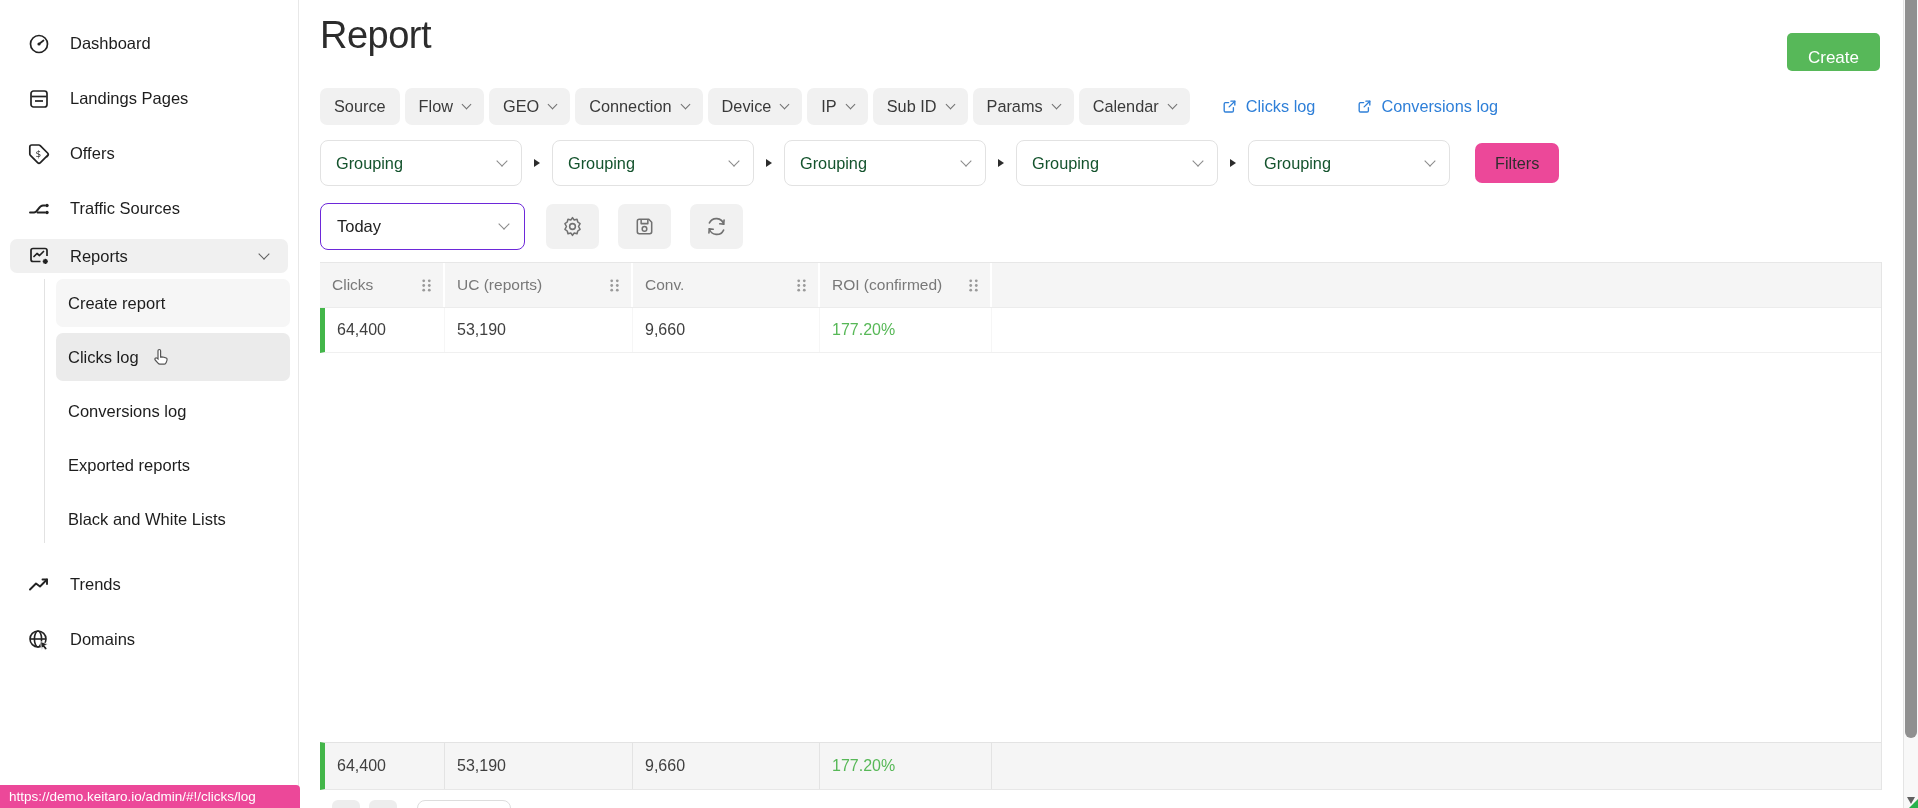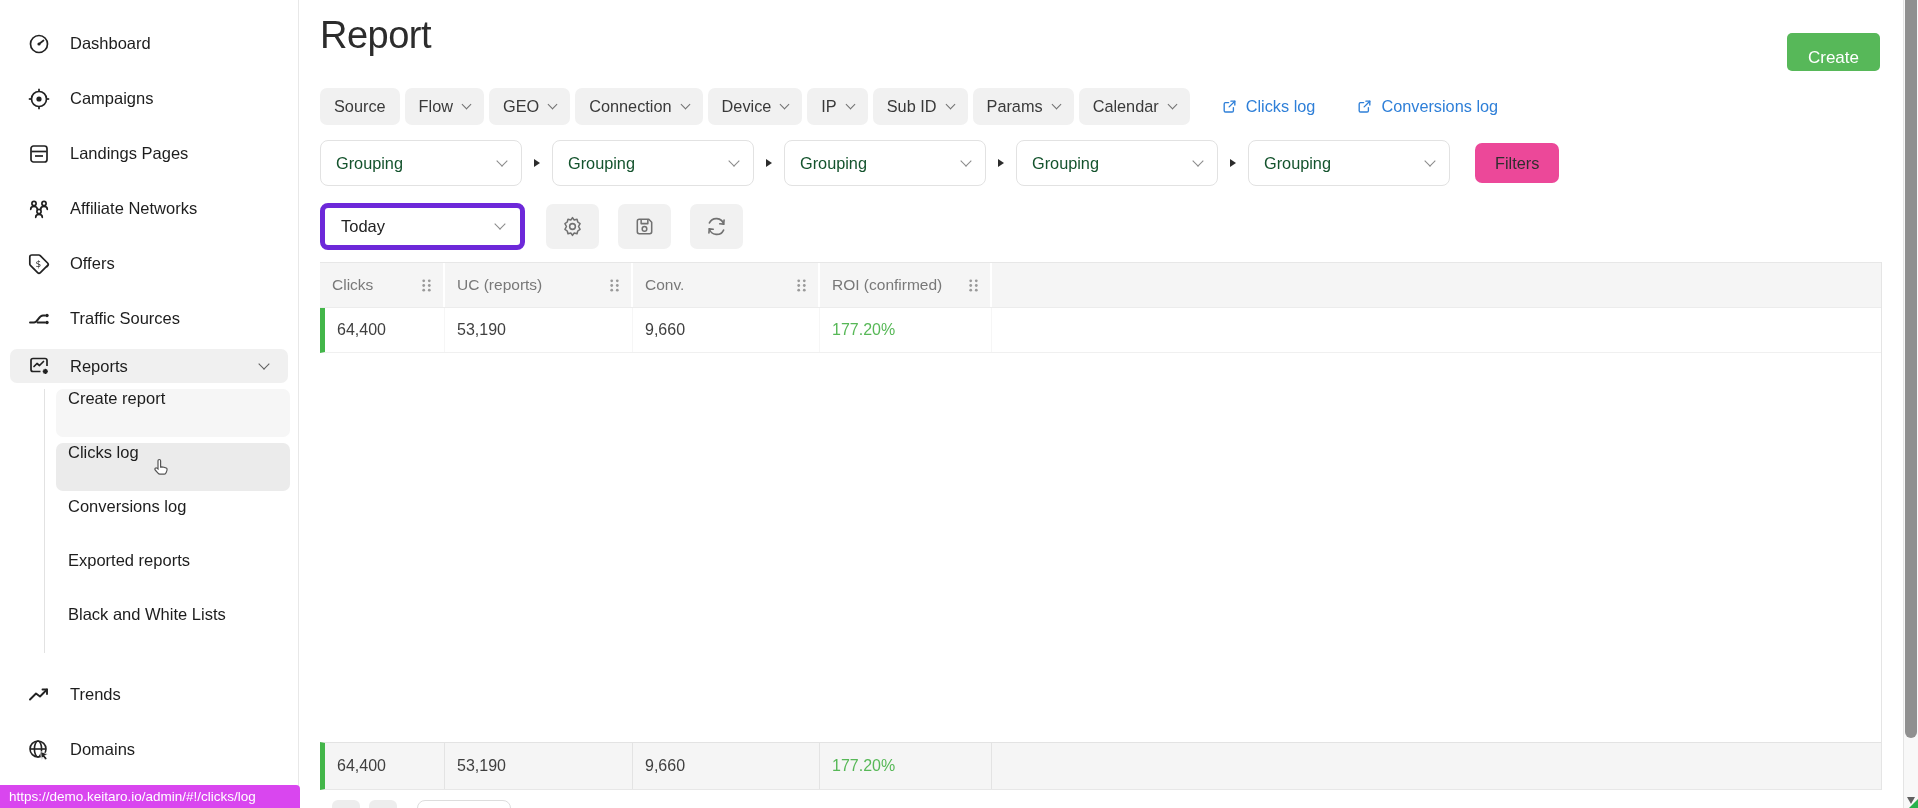--- a/index.html
+++ b/index.html
@@ -14,29 +14,29 @@
   .nav-item .nico { width:26px; height:26px; margin-left:26px; margin-right:18px;
     display:inline-flex; align-items:center; justify-content:center; flex:0 0 26px; }
   .nav-item .nico svg { width:24px; height:24px; }
   .nav-item.active { height:34px; margin:3px 10px 0 10px; background:#f0f0f0;
     border-radius:7px; }
   .nav-item.active .nico { margin-left:16px; }
   .nav-caret { position:absolute; right:20px; width:8px; height:8px;
     border-right:1.8px solid #5f5f5f; border-bottom:1.8px solid #5f5f5f;
     transform:rotate(45deg); margin-top:-4px; }
   .submenu { margin:6px 0 0 44px; border-left:1px solid #e2e2e2; padding-left:11px; }
-  .sub-item { height:48px; width:234px; display:flex; align-items:flex-start;
+  .sub-item { height:48px; width:234px; display:flex; align-items:center;
     padding-left:12px; font-size:16.5px; color:#1d1d1d; border-radius:7px;
     margin-bottom:6px; cursor:pointer; position:relative; }
   .sub-item.bg-light { background:#f6f6f6; }
   .sub-item.bg-hover { background:#ebebeb; }
   .hand-cursor { position:absolute; left:94px; top:13px; width:24px; height:24px; }
   .trends-item { margin-top:14px; }
   .statusbar { position:absolute; left:0; bottom:0; width:300px; height:23px;
-    background:#d946ef; color:#fff; font-size:13.5px; line-height:23px;
+    background:#ec4899; color:#fff; font-size:13.5px; line-height:23px;
     padding:0 9px; border-top-right-radius:4px; white-space:nowrap; }
 
   
   .main { position:absolute; left:299px; top:0; right:15px; bottom:0; }
   .page-title { position:absolute; left:21px; top:14px; font-size:38px;
     font-weight:400; color:#2c2c2c; letter-spacing:-0.5px; }
   .create-btn { position:absolute; top:33px; right:23px; height:38px;
     background:#57b859; color:#fff; border:none; border-radius:5px;
     font-size:17px; padding:15px 21px; cursor:pointer;
     font-family:"Liberation Sans",sans-serif; }
@@ -62,21 +62,21 @@
   .gselect .val { font-size:16.3px; color:#14532d; }
   .sel-caret { width:8px; height:8px; border-right:1.8px solid #8a8a8a;
     border-bottom:1.8px solid #8a8a8a; transform:rotate(45deg); margin-top:-5px; }
   .garrow { width:0; height:0; border-top:4.5px solid transparent;
     border-bottom:4.5px solid transparent; border-left:6px solid #2c2c2c; }
   .filters-btn { height:40px; background:#ec4899; border:none; border-radius:7px;
     padding:0 20px; font-size:16.3px; color:#2f2f2f; margin-left:13px;
     cursor:pointer; font-family:"Liberation Sans",sans-serif; }
 
   .date-row { position:absolute; left:21px; top:203px; display:flex; align-items:center; }
-  .date-select { width:205px; height:47px; background:#fff; border:5px solid #6d28d9;
+  .date-select { width:205px; height:47px; background:#fff; border:1px solid #6d28d9;
     border-radius:8px; display:flex; align-items:center; justify-content:space-between;
     padding:0 16px; cursor:pointer; }
   .date-select .val { font-size:16.5px; color:#222; }
   .icon-btn { width:53px; height:45px; background:#f1f1f1; border:none;
     border-radius:7px; margin-left:19px; display:inline-flex; align-items:center;
     justify-content:center; cursor:pointer; }
   .icon-btn svg { width:23px; height:23px; }
   .ib1 { margin-left:21px; }
 
   
@@ -131,58 +131,32 @@
     <span class="nico">
       <svg viewBox="0 0 24 24">
           <circle cx="12" cy="12" r="8.5" fill="none" stroke="#222" stroke-width="1.7"></circle>
           <circle cx="12" cy="12" r="1.6" fill="#222"></circle>
           <line x1="12" y1="12" x2="16.5" y2="8.5" stroke="#222" stroke-width="1.7" stroke-linecap="round"></line>
         </svg>
     </span>
     <span>Dashboard</span>
   </div>
 
-  <div class="nav-item">
-    <span class="nico">
-      <svg viewBox="0 0 24 24">
-          <circle cx="12" cy="12" r="7.5" fill="none" stroke="#222" stroke-width="1.7"></circle>
-          <circle cx="12" cy="12" r="2.6" fill="#222"></circle>
-          <line x1="12" y1="1.8" x2="12" y2="5" stroke="#222" stroke-width="1.7"></line>
-          <line x1="12" y1="19" x2="12" y2="22.2" stroke="#222" stroke-width="1.7"></line>
-          <line x1="1.8" y1="12" x2="5" y2="12" stroke="#222" stroke-width="1.7"></line>
-          <line x1="19" y1="12" x2="22.2" y2="12" stroke="#222" stroke-width="1.7"></line>
-        </svg>
-    </span>
-    <span>Campaigns</span>
-  </div>
 
   <div class="nav-item">
     <span class="nico">
       <svg viewBox="0 0 24 24">
           <rect x="4" y="4" width="16" height="16" rx="2.5" fill="none" stroke="#222" stroke-width="1.7"></rect>
           <line x1="4.5" y1="9.5" x2="19.5" y2="9.5" stroke="#222" stroke-width="1.7"></line>
           <line x1="8" y1="14" x2="16" y2="14" stroke="#222" stroke-width="1.7"></line>
         </svg>
     </span>
     <span>Landings Pages</span>
   </div>
 
-  <div class="nav-item">
-    <span class="nico">
-      <svg viewBox="0 0 24 24" fill="none" stroke="#222" stroke-width="1.7" stroke-linecap="round">
-          <circle cx="7" cy="6.5" r="2.1"></circle>
-          <path d="M3.7 12.3 c0-1.9 1.4-2.9 3.3-2.9 s3.3 1 3.3 2.9"></path>
-          <circle cx="17" cy="6.5" r="2.1"></circle>
-          <path d="M13.7 12.3 c0-1.9 1.4-2.9 3.3-2.9 s3.3 1 3.3 2.9"></path>
-          <circle cx="12" cy="14.5" r="2.1"></circle>
-          <path d="M8.7 20.3 c0-1.9 1.4-2.9 3.3-2.9 s3.3 1 3.3 2.9"></path>
-        </svg>
-    </span>
-    <span>Affiliate Networks</span>
-  </div>
 
   <div class="nav-item">
     <span class="nico">
       <svg viewBox="0 0 24 24">
           <path d="M20.6 13.4 L13.4 20.6 a2 2 0 0 1-2.8 0 L3.4 13.4 A2 2 0 0 1 2.8 12 V5 a2 2 0 0 1 2-2 h7 a2 2 0 0 1 1.4.6 l7.4 7.4 a2 2 0 0 1 0 2.8 z" fill="none" stroke="#222" stroke-width="1.7"></path>
           <text x="8.6" y="15" font-size="9" fill="#222" font-family="'DejaVu Sans',sans-serif">$</text>
         </svg>
     </span>
     <span>Offers</span>
   </div>

